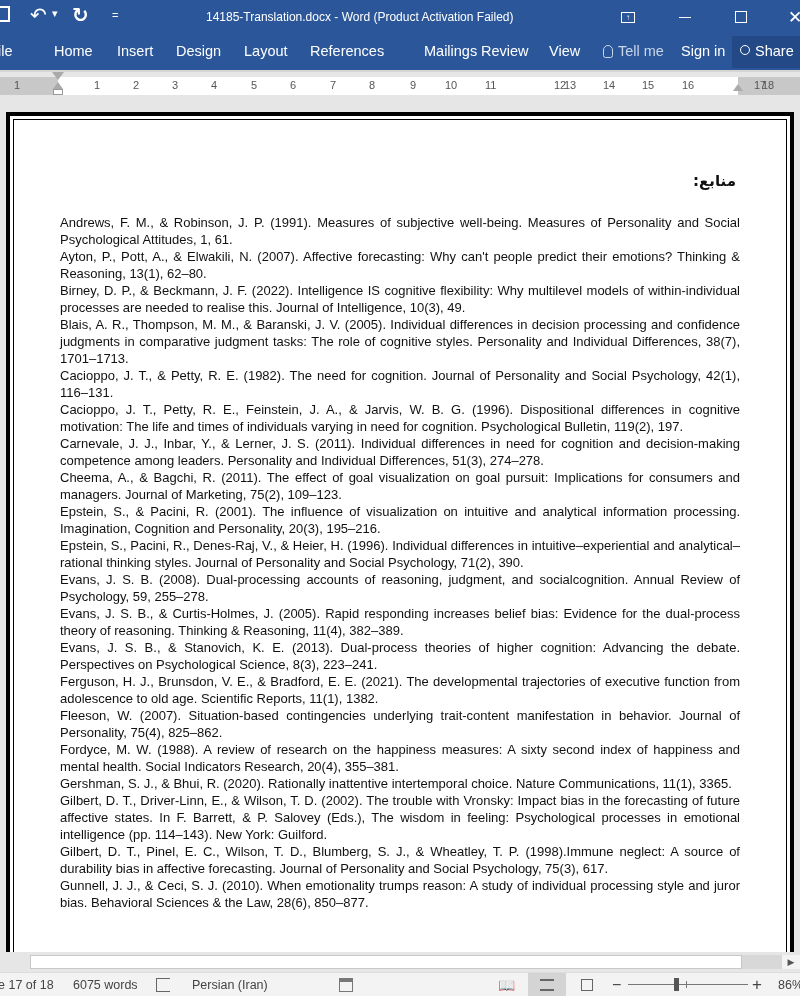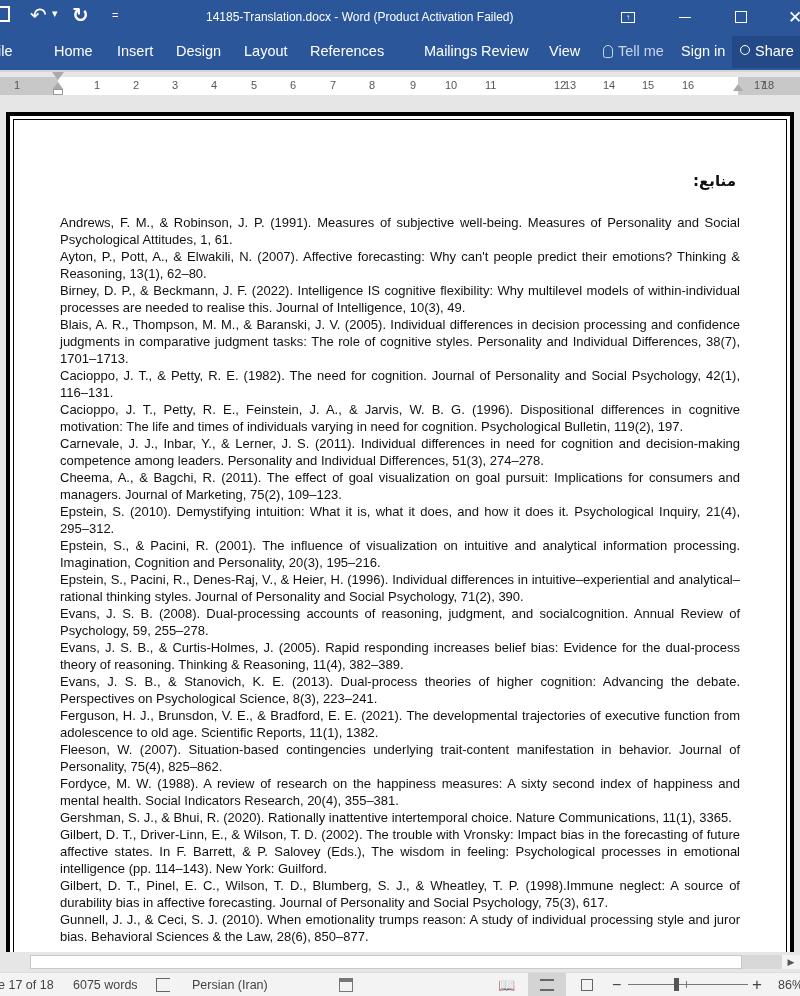--- a/index.html
+++ b/index.html
@@ -136,21 +136,20 @@
     <div class="heading">منابع:</div>
     <div class="refs">
       <p class="ref">Andrews, F. M., &amp; Robinson, J. P. (1991). Measures of subjective well-being. Measures of Personality and Social Psychological Attitudes, 1, 61.</p>
       <p class="ref">Ayton, P., Pott, A., &amp; Elwakili, N. (2007). Affective forecasting: Why can't people predict their emotions? Thinking &amp; Reasoning, 13(1), 62–80.</p>
       <p class="ref">Birney, D. P., &amp; Beckmann, J. F. (2022). Intelligence IS cognitive flexibility: Why multilevel models of within-individual processes are needed to realise this. Journal of Intelligence, 10(3), 49.</p>
       <p class="ref">Blais, A. R., Thompson, M. M., &amp; Baranski, J. V. (2005). Individual differences in decision processing and confidence judgments in comparative judgment tasks: The role of cognitive styles. Personality and Individual Differences, 38(7), 1701–1713.</p>
       <p class="ref">Cacioppo, J. T., &amp; Petty, R. E. (1982). The need for cognition. Journal of Personality and Social Psychology, 42(1), 116–131.</p>
       <p class="ref">Cacioppo, J. T., Petty, R. E., Feinstein, J. A., &amp; Jarvis, W. B. G. (1996). Dispositional differences in cognitive motivation: The life and times of individuals varying in need for cognition. Psychological Bulletin, 119(2), 197.</p>
       <p class="ref">Carnevale, J. J., Inbar, Y., &amp; Lerner, J. S. (2011). Individual differences in need for cognition and decision-making competence among leaders. Personality and Individual Differences, 51(3), 274–278.</p>
       <p class="ref">Cheema, A., &amp; Bagchi, R. (2011). The effect of goal visualization on goal pursuit: Implications for consumers and managers. Journal of Marketing, 75(2), 109–123.</p>
-      <p class="ref">Epstein, S. (2010). Demystifying intuition: What it is, what it does, and how it does it. Psychological Inquiry, 21(4), 295–312.</p>
       <p class="ref">Epstein, S., &amp; Pacini, R. (2001). The influence of visualization on intuitive and analytical information processing. Imagination, Cognition and Personality, 20(3), 195–216.</p>
       <p class="ref">Epstein, S., Pacini, R., Denes-Raj, V., &amp; Heier, H. (1996). Individual differences in intuitive–experiential and analytical–rational thinking styles. Journal of Personality and Social Psychology, 71(2), 390.</p>
       <p class="ref">Evans, J. S. B. (2008). Dual-processing accounts of reasoning, judgment, and socialcognition. Annual Review of Psychology, 59, 255–278.</p>
       <p class="ref">Evans, J. S. B., &amp; Curtis-Holmes, J. (2005). Rapid responding increases belief bias: Evidence for the dual-process theory of reasoning. Thinking &amp; Reasoning, 11(4), 382–389.</p>
       <p class="ref">Evans, J. S. B., &amp; Stanovich, K. E. (2013). Dual-process theories of higher cognition: Advancing the debate. Perspectives on Psychological Science, 8(3), 223–241.</p>
       <p class="ref">Ferguson, H. J., Brunsdon, V. E., &amp; Bradford, E. E. (2021). The developmental trajectories of executive function from adolescence to old age. Scientific Reports, 11(1), 1382.</p>
       <p class="ref">Fleeson, W. (2007). Situation-based contingencies underlying trait-content manifestation in behavior. Journal of Personality, 75(4), 825–862.</p>
       <p class="ref">Fordyce, M. W. (1988). A review of research on the happiness measures: A sixty second index of happiness and mental health. Social Indicators Research, 20(4), 355–381.</p>
       <p class="ref">Gershman, S. J., &amp; Bhui, R. (2020). Rationally inattentive intertemporal choice. Nature Communications, 11(1), 3365.</p>
       <p class="ref">Gilbert, D. T., Driver-Linn, E., &amp; Wilson, T. D. (2002). The trouble with Vronsky: Impact bias in the forecasting of future affective states. In F. Barrett, &amp; P. Salovey (Eds.), The wisdom in feeling: Psychological processes in emotional intelligence (pp. 114–143). New York: Guilford.</p>

